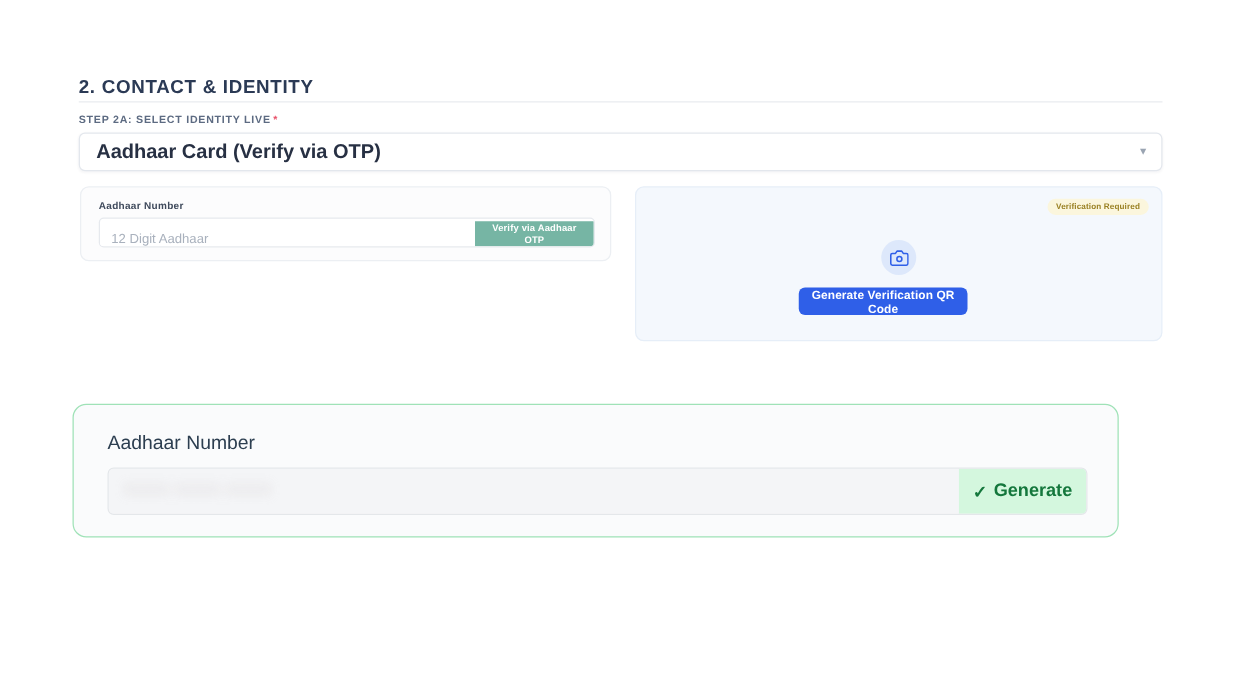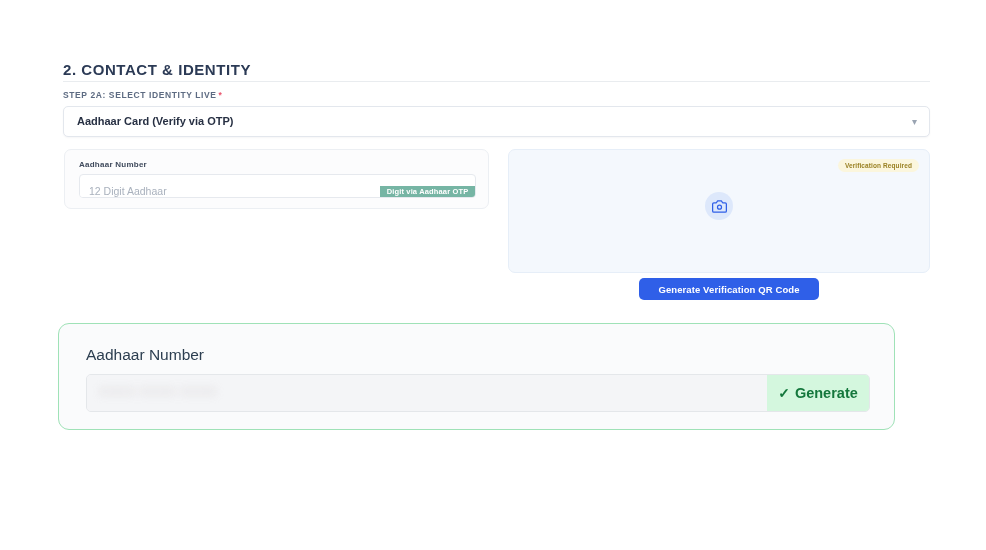--- a/index.html
+++ b/index.html
@@ -70,21 +70,21 @@
     border: 1px solid #e3e7ed;
     border-radius: 5px;
     box-shadow: 0 1px 2px rgba(16,24,40,0.04);
   }
   .select-value {
     position: absolute;
     left: 13px;
     top: 0;
     height: 29px;
     line-height: 29px;
-    font-size: 11px;
+    font-size: 16px;
     font-weight: bold;
     color: #273043;
   }
   .select-chevron {
     position: absolute;
     right: 12px;
     top: 0;
     height: 29px;
     line-height: 29px;
     font-size: 10px;
@@ -199,32 +199,31 @@
     background: #dde8fb;
     display: flex;
     align-items: center;
     justify-content: center;
   }
   .qr-btn {
     position: absolute;
     left: 50%;
     margin-left: -80px;
     top: 80px;
-    width: 180px;
+    width: 135px;
     height: 22px;
     background: #2f5fe8;
     color: #ffffff;
     border: none;
     border-radius: 5px;
     font-family: "Liberation Sans", sans-serif;
     font-size: 9.5px;
     font-weight: bold;
     letter-spacing: 0.1px;
     cursor: pointer;
-    margin-top: 48px;
   }
 
   
   .panel-verified {
     position: absolute;
     left: 58px;
     top: 323px;
     width: 837px;
     height: 107px;
     box-sizing: border-box;
@@ -299,21 +298,21 @@
 
   <div class="select-box">
     <span class="select-value">Aadhaar Card (Verify via OTP)</span>
     <span class="select-chevron">▾</span>
   </div>
 
   <div class="card-left">
     <div class="field-label">Aadhaar Number</div>
     <div class="input-row">
       <input class="aadhaar-input" type="text" placeholder="12 Digit Aadhaar" style="">
-      <button class="verify-otp-btn">Digit via Aadhaar OTP</button>
+      <button class="verify-otp-btn">Verify via Aadhaar OTP</button>
     </div>
   </div>
 
   <div class="card-right">
     <div class="badge-verif-required">Verification Required</div>
 
     <div class="camera-circle">
       <svg width="15" height="15" viewBox="0 0 24 24" fill="none" stroke="#2f5fe8" stroke-width="2" stroke-linecap="round" stroke-linejoin="round">
         <path d="M23 19a2 2 0 0 1-2 2H3a2 2 0 0 1-2-2V8a2 2 0 0 1 2-2h4l2-3h6l2 3h4a2 2 0 0 1 2 2z"></path>
         <circle cx="12" cy="13" r="3.2"></circle>

